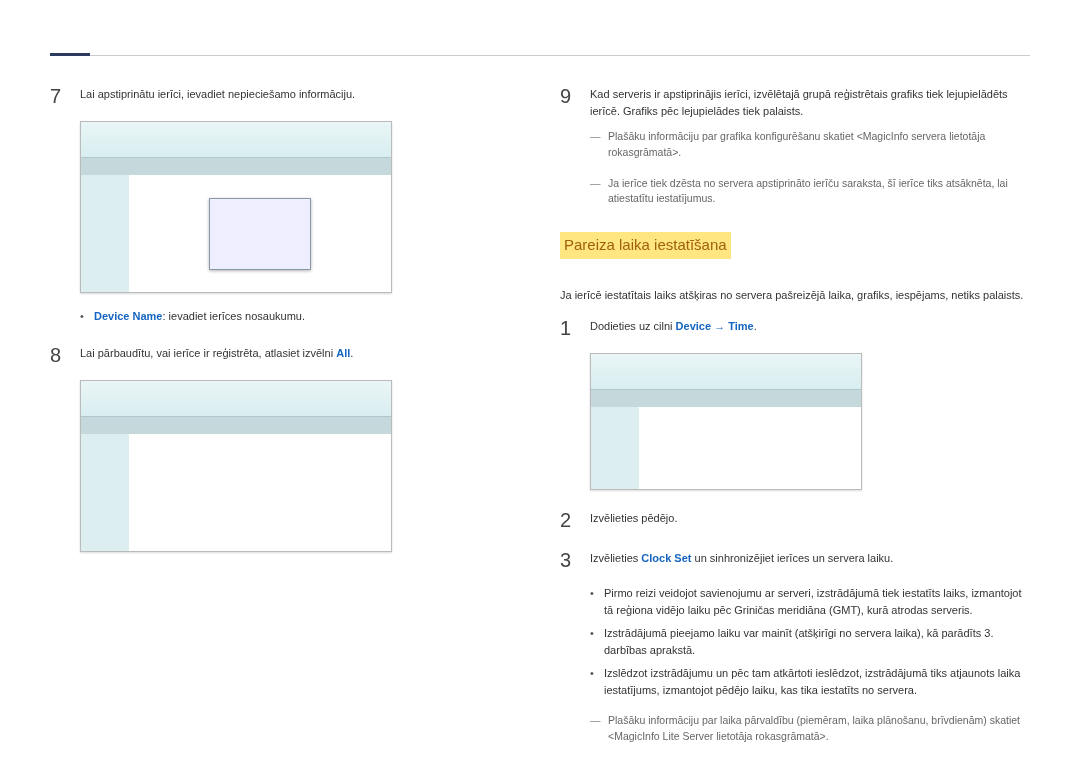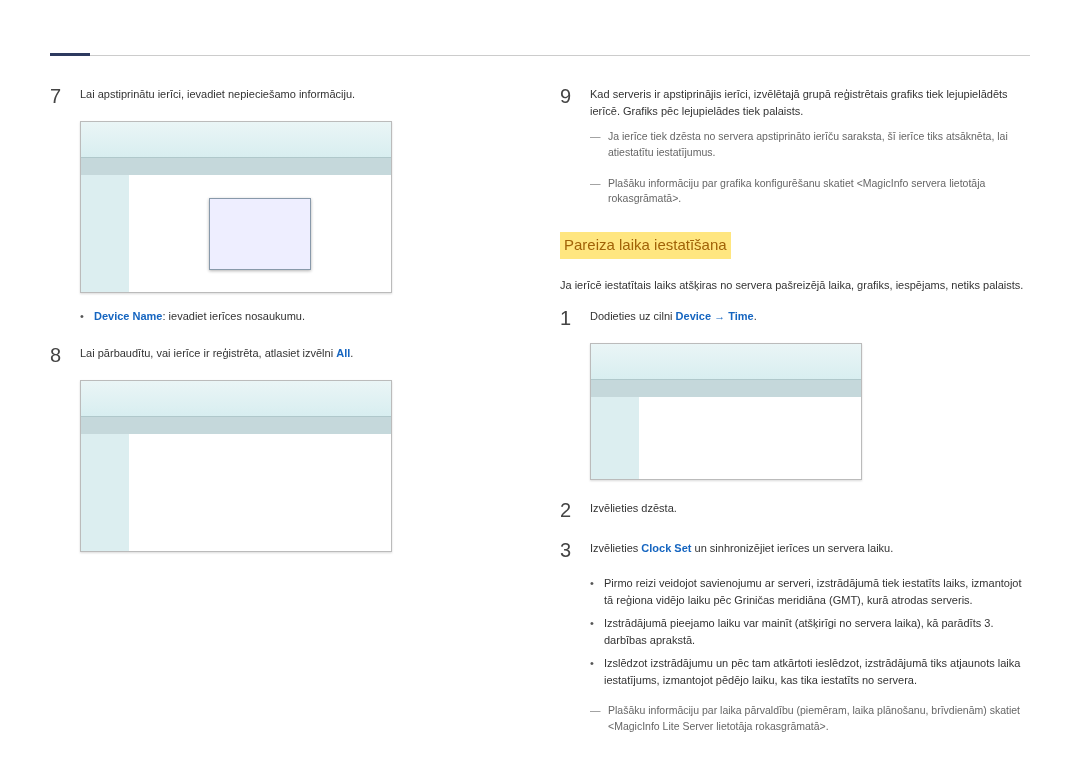--- a/index.html
+++ b/index.html
@@ -65,42 +65,42 @@
         <div class="shot-sidebar"></div>
         <div class="shot-body"></div>
       </div>
     </div>
 
     <div class="col">
       <div class="step">
         <div class="step-num">9</div>
         <div class="step-txt">Kad serveris ir apstiprinājis ierīci, izvēlētajā grupā reģistrētais grafiks tiek lejupielādēts ierīcē. Grafiks pēc lejupielādes tiek palaists.</div>
       </div>
+      <div class="dash-note">Plašāku informāciju par grafika konfigurēšanu skatiet &lt;MagicInfo servera lietotāja rokasgrāmatā&gt;.</div>
       <div class="dash-note">Ja ierīce tiek dzēsta no servera apstiprināto ierīču saraksta, šī ierīce tiks atsāknēta, lai atiestatītu iestatījumus.</div>
-      <div class="dash-note">Plašāku informāciju par grafika konfigurēšanu skatiet &lt;MagicInfo servera lietotāja rokasgrāmatā&gt;.</div>
 
       <div style="margin-top:25px">
         <span class="hl">Pareiza laika iestatīšana</span>
       </div>
-      <div style="margin:8px 0 10px">Ja ierīcē iestatītais laiks atšķiras no servera pašreizējā laika, grafiks, iespējams, netiks palaists.</div>
+      <div style="margin:18px 0 10px">Ja ierīcē iestatītais laiks atšķiras no servera pašreizējā laika, grafiks, iespējams, netiks palaists.</div>
 
       <div class="step">
         <div class="step-num">1</div>
         <div class="step-txt"><span>Dodieties uz cilni </span><span class="blue">Device</span><span class="arrow"> → </span><span class="blue">Time</span><span>.</span></div>
       </div>
       <div class="shot sm" style="width:270px">
         <div class="shot-header"></div>
         <div class="shot-toolbar"></div>
         <div class="shot-sidebar"></div>
         <div class="shot-body"></div>
       </div>
 
       <div class="step">
         <div class="step-num">2</div>
-        <div class="step-txt">Izvēlieties dzēsta.</div>
+        <div class="step-txt">Izvēlieties pēdējo.</div>
       </div>
       <div class="step">
         <div class="step-num">3</div>
         <div class="step-txt"><span>Izvēlieties </span><span class="blue">Clock Set</span><span> un sinhronizējiet ierīces un servera laiku.</span></div>
       </div>
 
       <ul class="bullets">
         <li>Pirmo reizi veidojot savienojumu ar serveri, izstrādājumā tiek iestatīts laiks, izmantojot tā reģiona vidējo laiku pēc Griničas meridiāna (GMT), kurā atrodas serveris.</li>
         <li>Izstrādājumā pieejamo laiku var mainīt (atšķirīgi no servera laika), kā parādīts 3. darbības aprakstā.</li>
         <li>Izslēdzot izstrādājumu un pēc tam atkārtoti ieslēdzot, izstrādājumā tiks atjaunots laika iestatījums, izmantojot pēdējo laiku, kas tika iestatīts no servera.</li>

